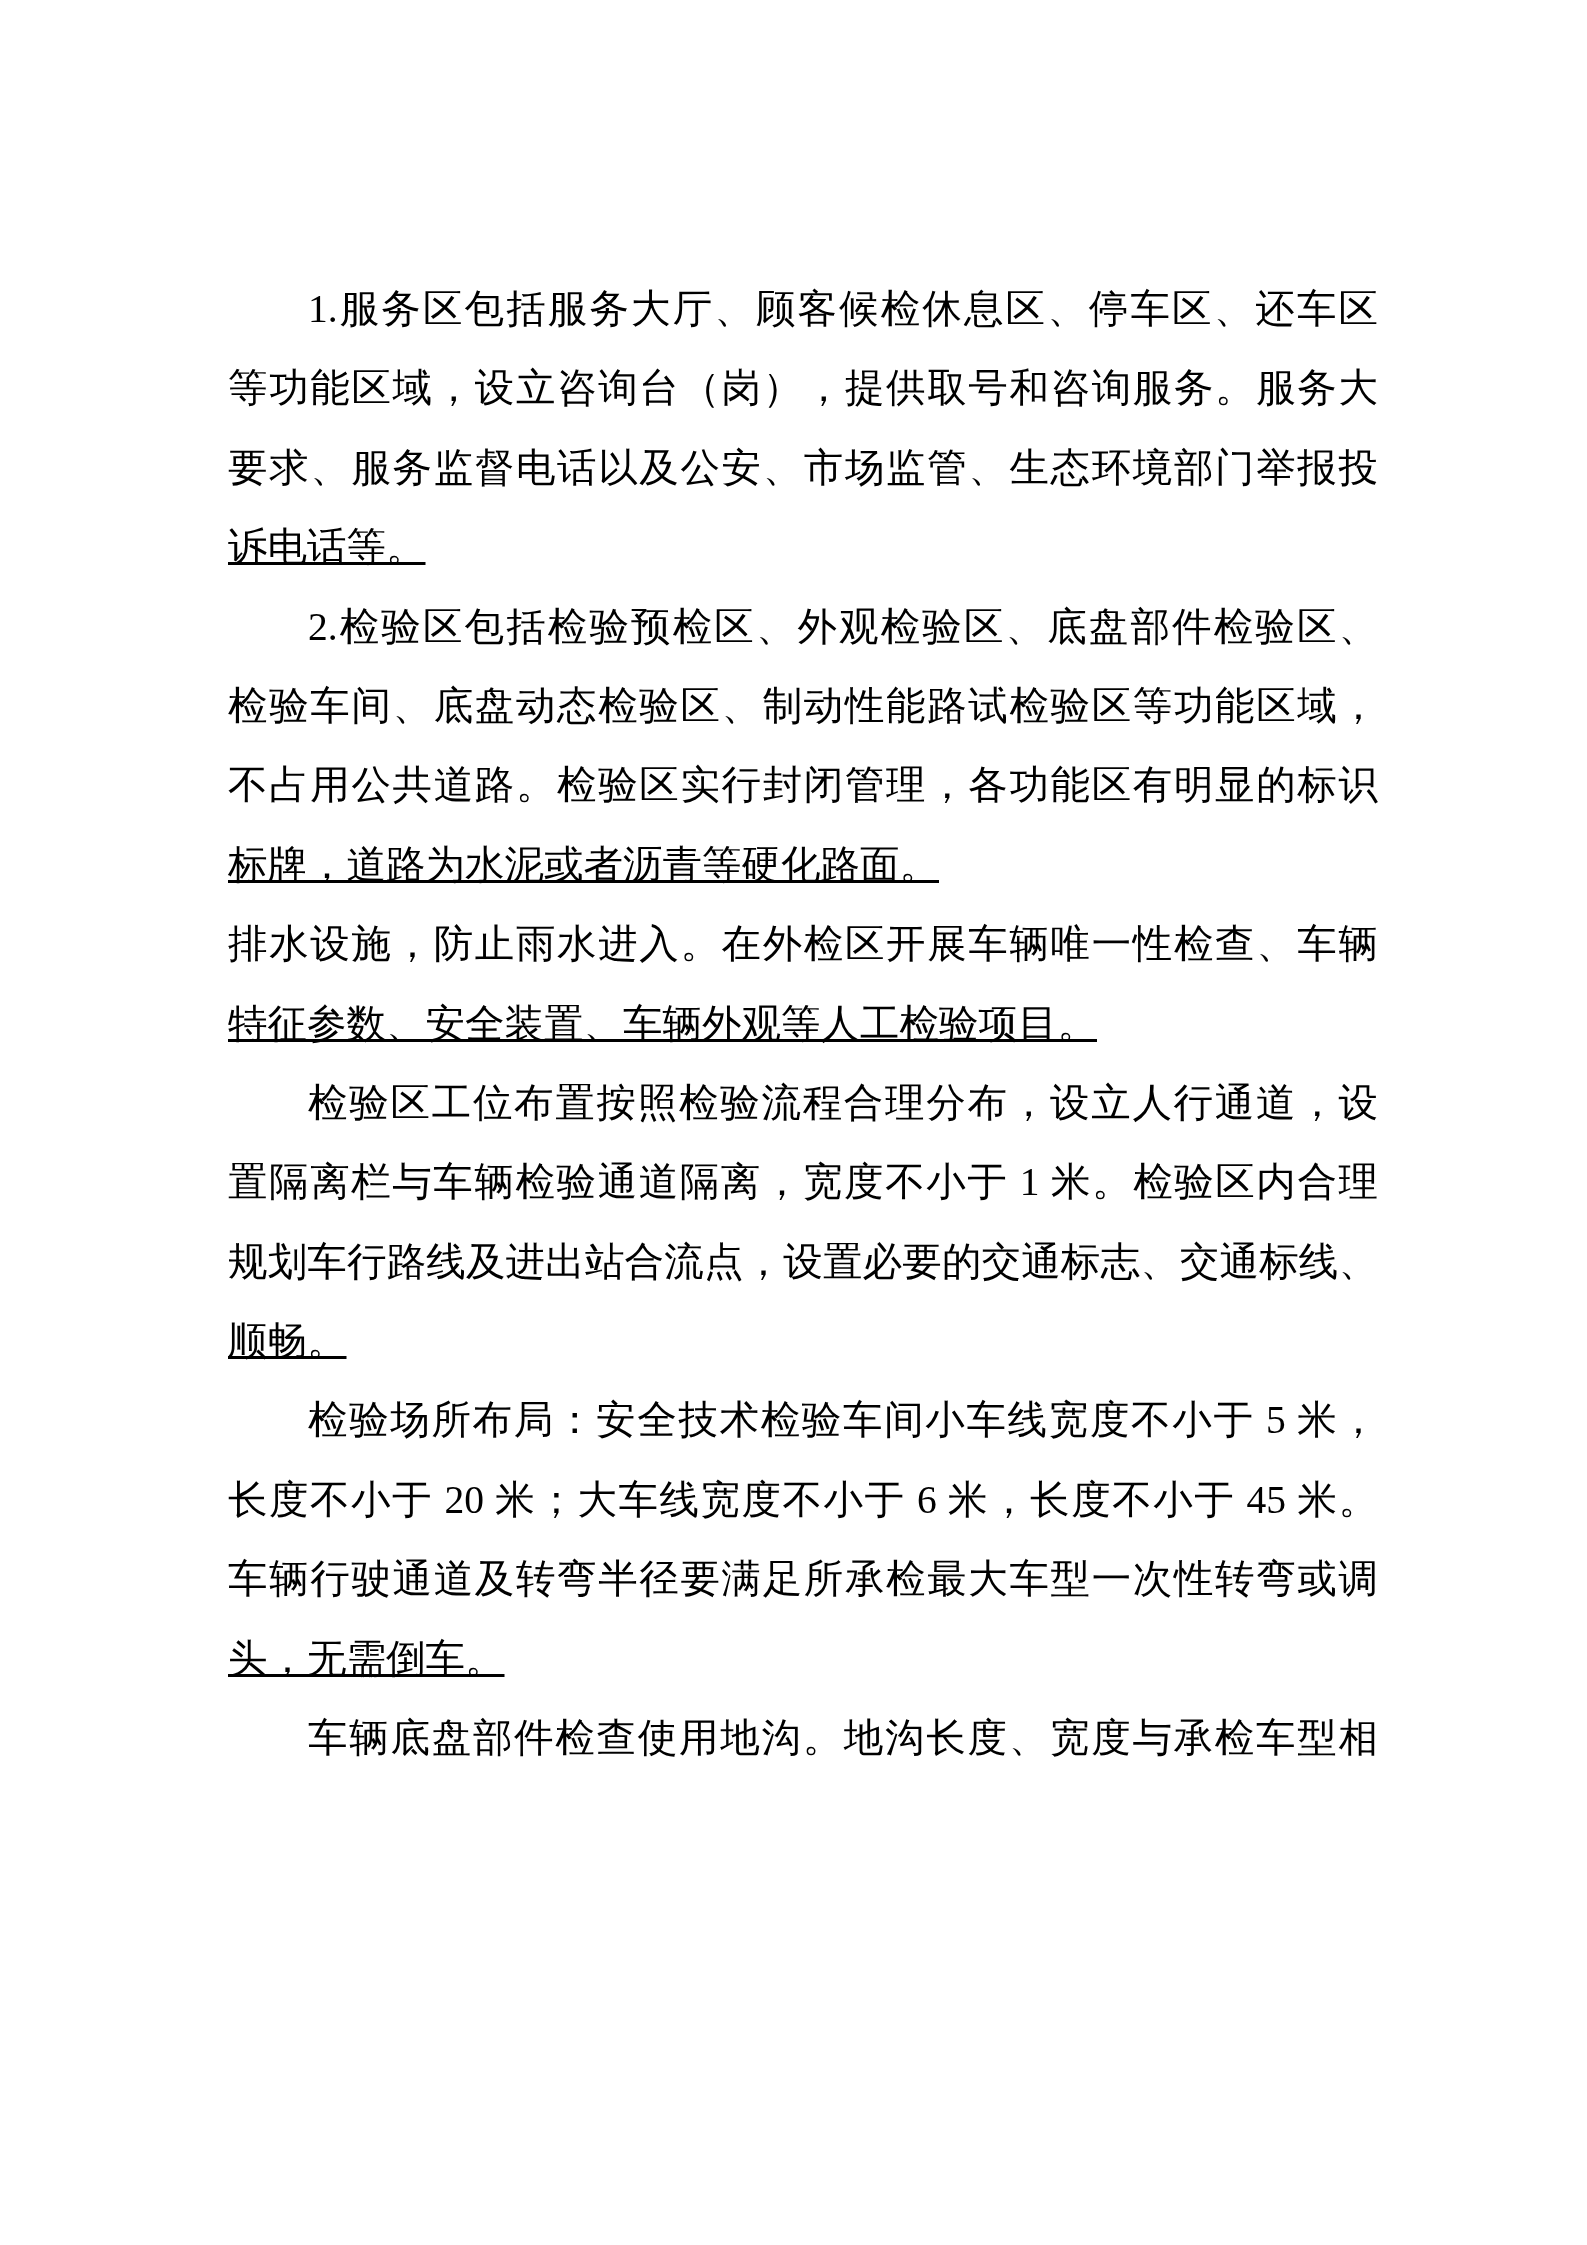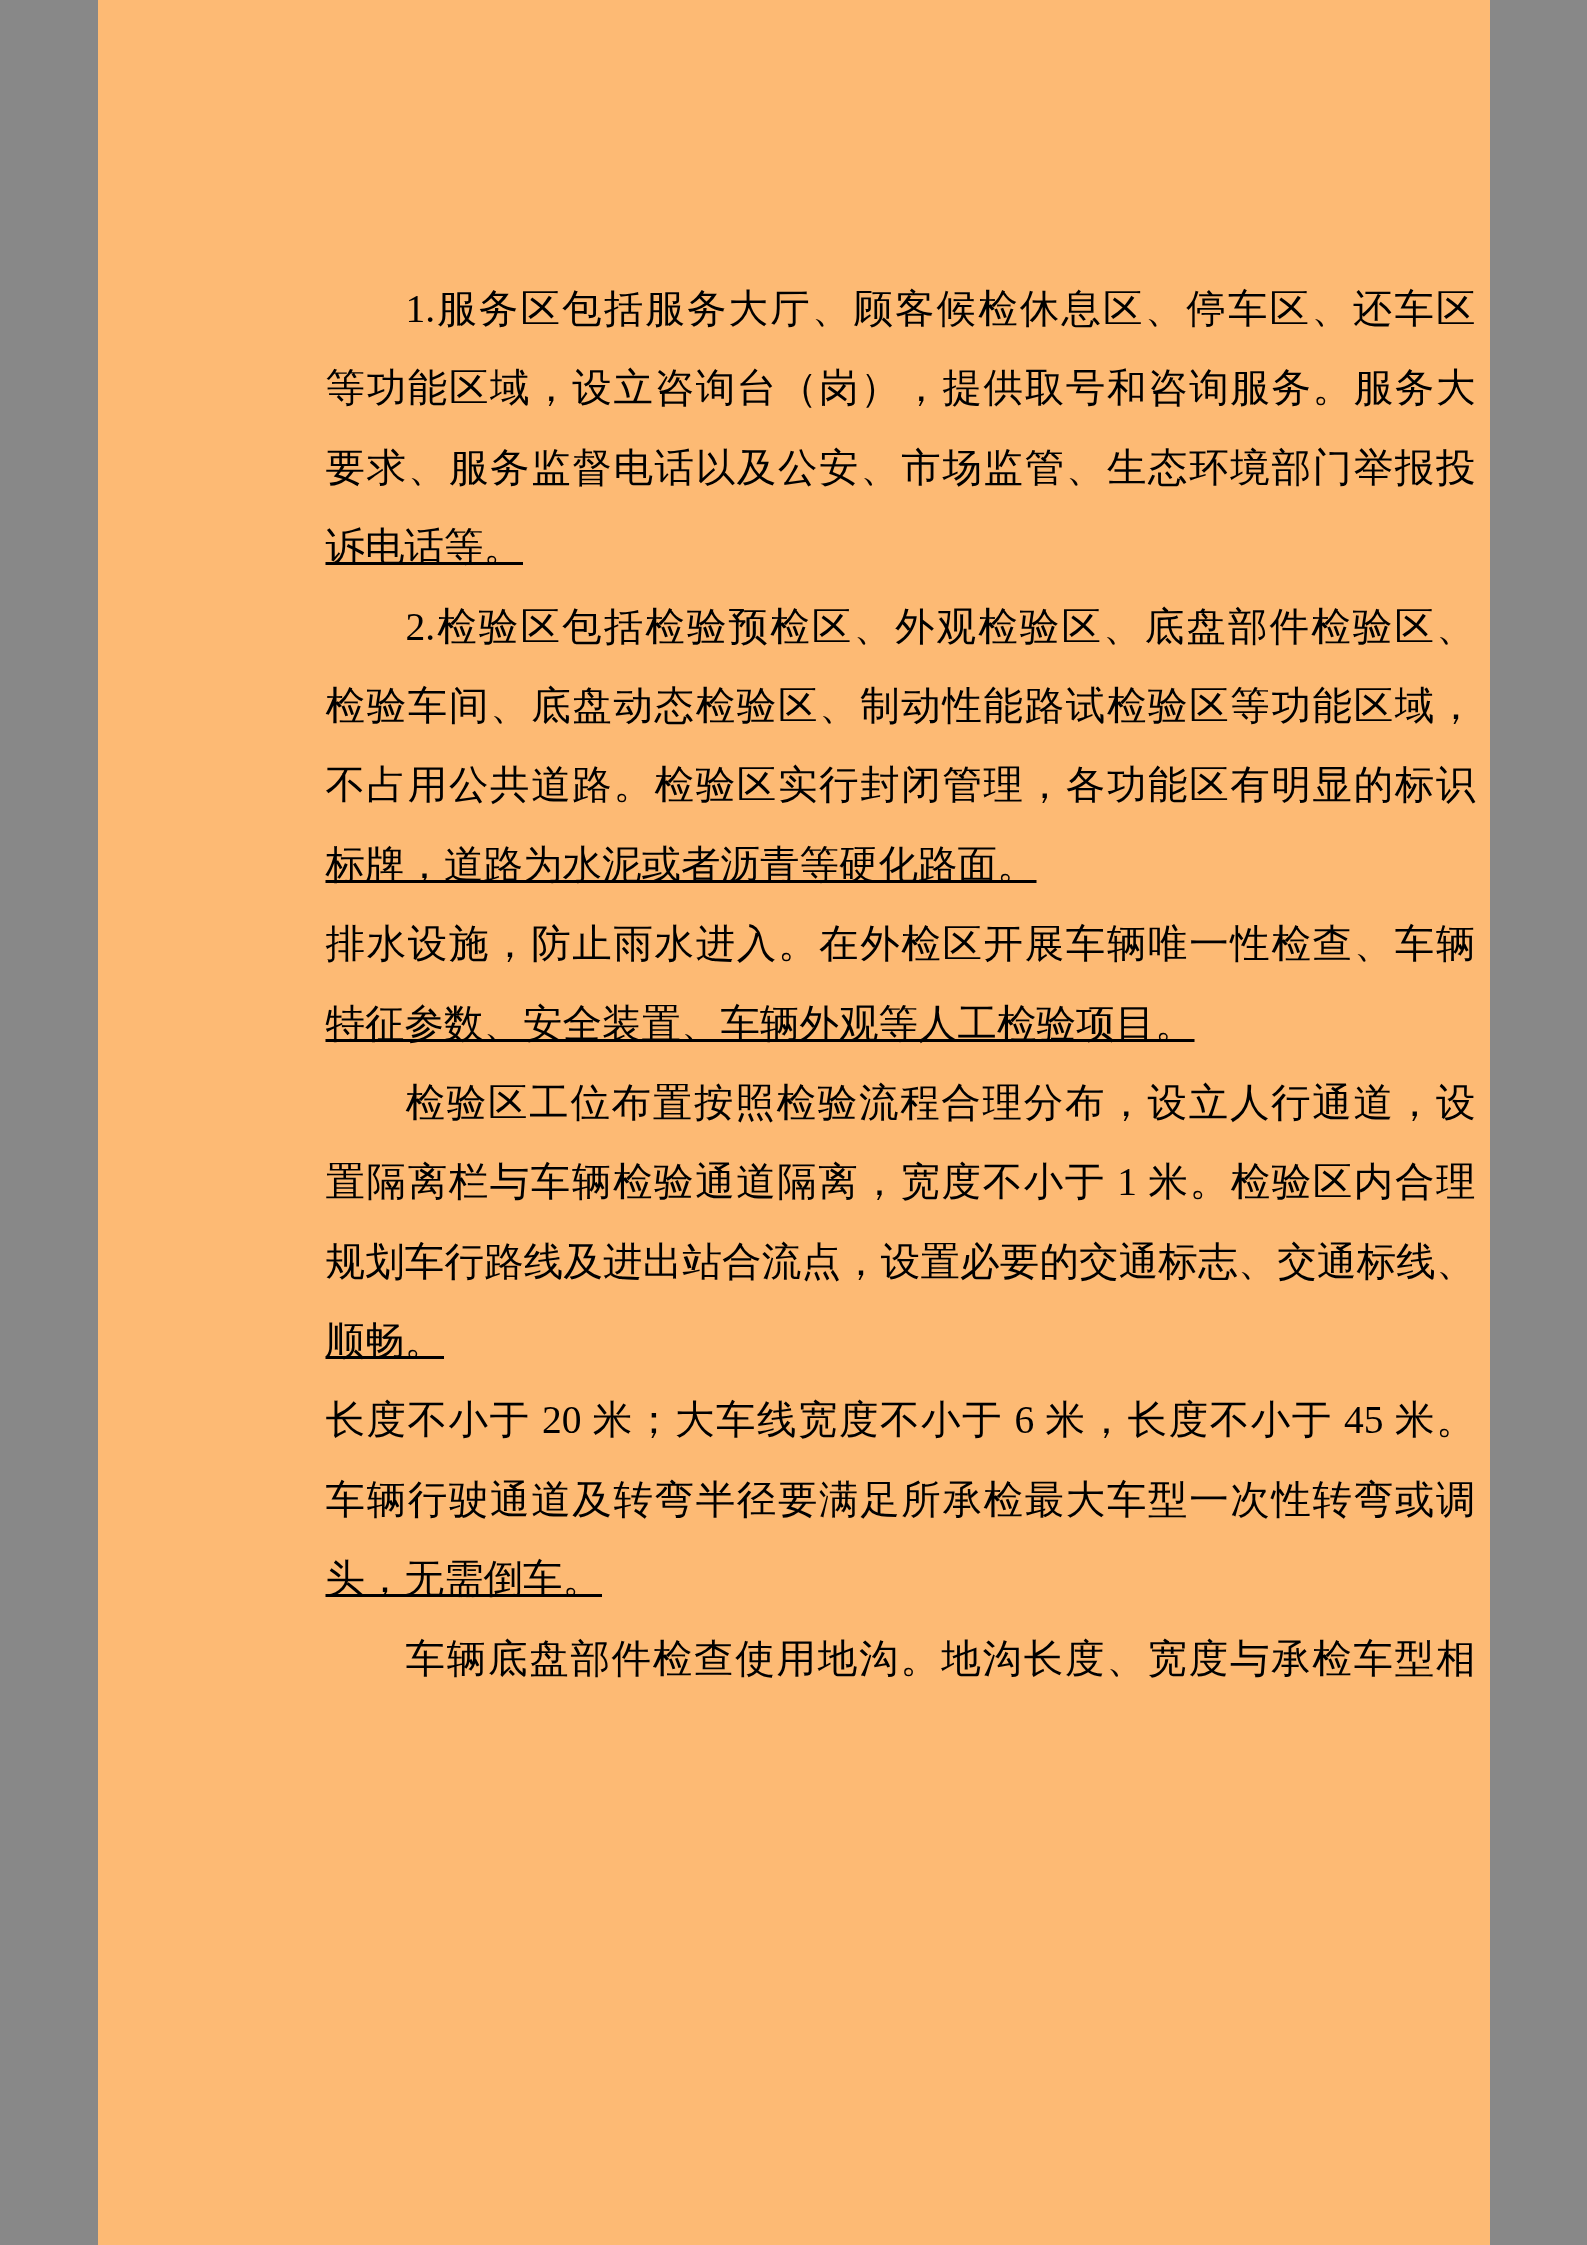--- a/index.html
+++ b/index.html
@@ -1,21 +1,21 @@
 <!DOCTYPE html>
 <html><head>
 <meta charset="utf-8">
 <style>
   html, body { margin: 0; padding: 0; background: #888; }
   .page {
     position: relative;
-    width: 1392px;
+    width: 1587px;
     height: 2245px;
     margin: 0 auto;
-    background: #fdba74;
+    background: #ffffff;
     overflow: hidden;
     font-family: "Liberation Serif", "DejaVu Serif", serif;
   }
   .textblock {
     position: absolute;
     left: 228px;
     top: 270px;
     width: 1150px;
   }
   .para { margin: 0; padding: 0; }
@@ -62,20 +62,21 @@
     </section>
 
     <section class="para">
       <div class="ln fi jf">检验区工位布置按照检验流程合理分布，设立人行通道，设</div>
       <div class="ln jf">置隔离栏与车辆检验通道隔离，宽度不小于 1 米。检验区内合理</div>
       <div class="ln jf">规划车行路线及进出站合流点，设置必要的交通标志、交通标线、</div>
       <div class="ln endl">顺畅。</div>
     </section>
 
     <section class="para">
+      <div class="ln fi jf">检验场所布局：安全技术检验车间小车线宽度不小于 5 米，</div>
       <div class="ln jf">长度不小于 20 米；大车线宽度不小于 6 米，长度不小于 45 米。</div>
       <div class="ln jf">车辆行驶通道及转弯半径要满足所承检最大车型一次性转弯或调</div>
       <div class="ln endl">头，无需倒车。</div>
     </section>
 
     <section class="para">
       <div class="ln fi jf">车辆底盘部件检查使用地沟。地沟长度、宽度与承检车型相</div>
     </section>
 
   </div>

